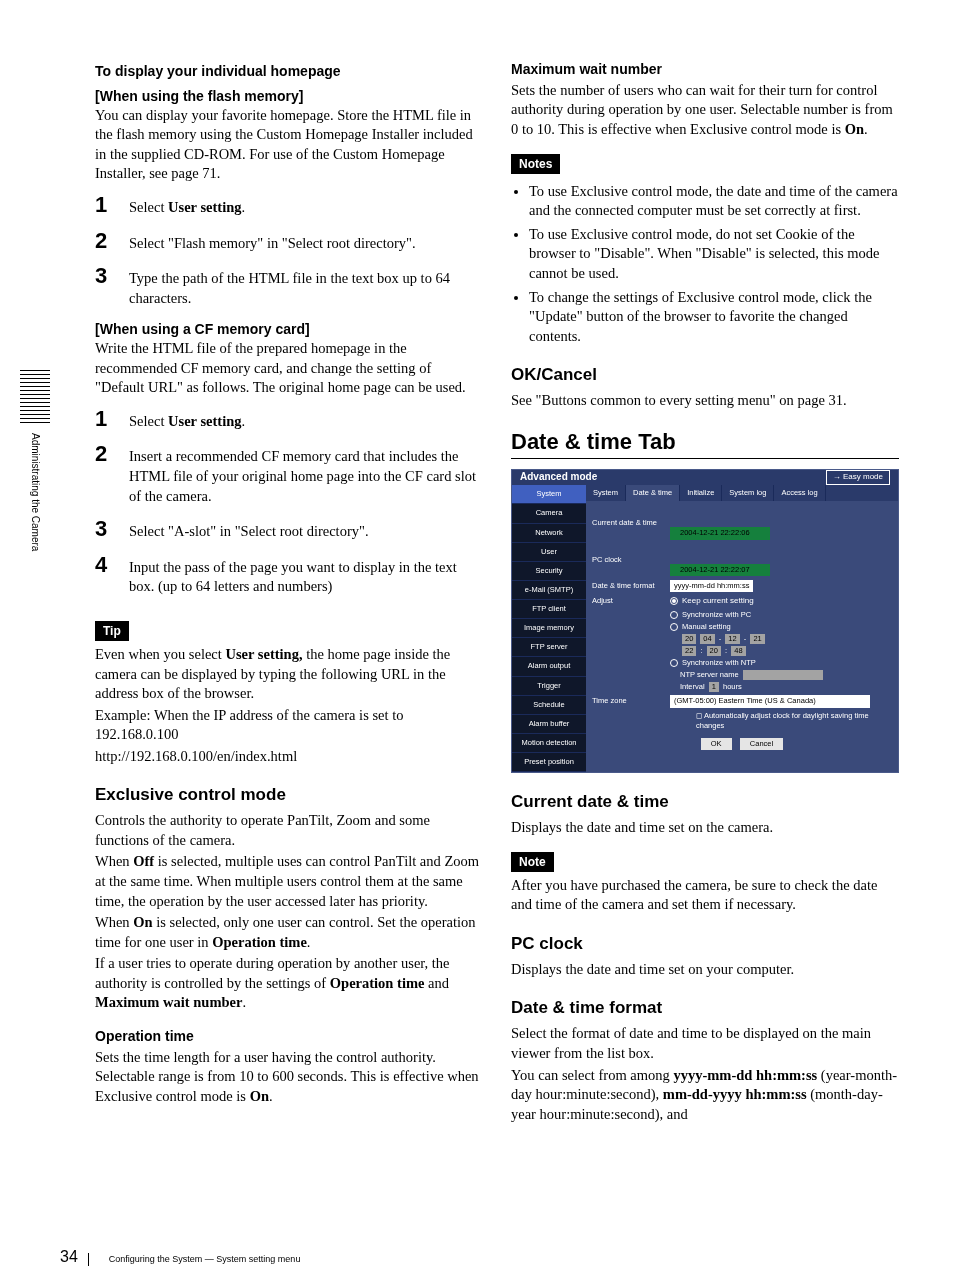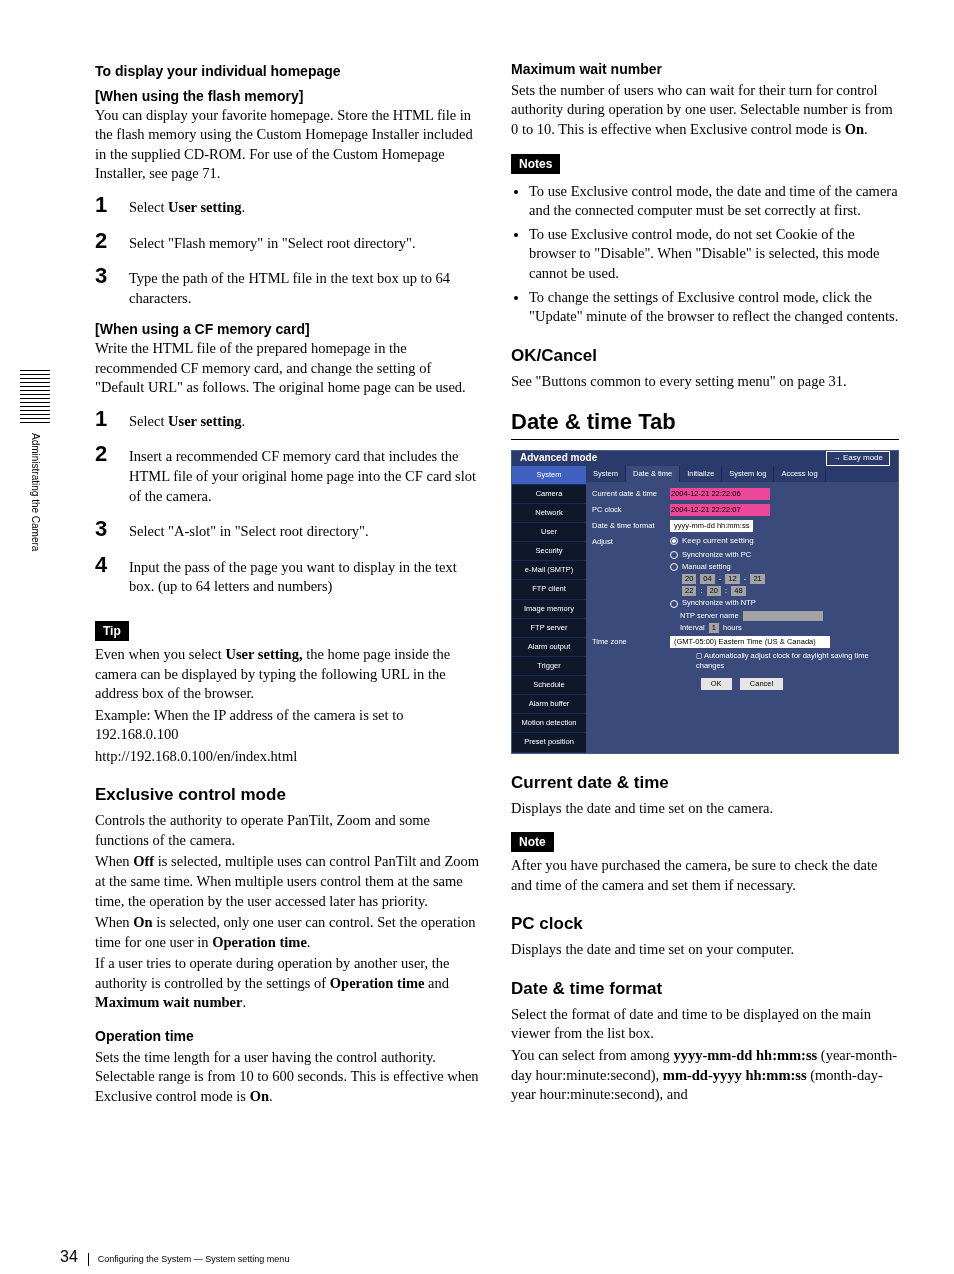--- a/index.html
+++ b/index.html
@@ -87,42 +87,42 @@
   .shot-body { display: flex; background: #3a4a7a; }
   .shot-side { width: 74px; background: #2a3a6a; }
   .shot-side .mitem { padding: 4px 4px; text-align: center; border-bottom: 1px solid #1a2a5a; font-size: 7.5px; background: #0f172a; }
   .shot-side .mitem.sel { background: #4060c0; }
   .shot-main { flex: 1; padding: 0 0 12px 0; }
   .shot-tabs { display: flex; background: #2a3a6a; }
   .shot-tabs .t { padding: 3px 7px; font-size: 7.5px; border-right: 1px solid #1a2a5a; }
   .shot-tabs .t.sel { background: #3a4a7a; }
   .shot-row { display: flex; align-items: center; padding: 2px 6px; gap: 6px; }
   .shot-row .lab { width: 72px; font-size: 7.5px; }
-  .shot-row .val { background: #ec4899; color: #000; padding: 1px 1px; font-size: 7.5px; min-width: 100px; }
+  .shot-row .val { background: #15803d; color: #000; padding: 1px 10px; font-size: 7.5px; min-width: 100px; margin-top: 20px; }
   .shot-row .sel { background: #fff; color: #000; padding: 1px 4px; font-size: 7.5px; }
   .shot-radio { width: 8px; height: 8px; border-radius: 50%; border: 1px solid #fff; display: inline-block; margin-right: 4px; vertical-align: middle; }
   .shot-radio.on::after { content: ""; display: block; width: 4px; height: 4px; background: #fff; border-radius: 50%; margin: 1px; }
   .shot-opt { padding: 1px 0 1px 84px; font-size: 7.5px; }
   .shot-selrow { padding: 1px 0 1px 94px; font-size: 7.5px; }
   .shot-selrow .mini { background:#a3a3a3; color:#000; padding:0 3px; margin:0 2px; display:inline-block; }
-  .shot-tz { width: 160px; }
+  .shot-tz { width: 200px; }
   .shot-btns { text-align: center; padding: 6px 0 2px; }
   .shot-btns .b { background: #e5e5e5; color: #000; padding: 1px 10px; margin: 0 3px; font-size: 7.5px; display: inline-block; }
   .footer {
     position: absolute;
     bottom: 6px;
     left: 60px;
     font-family: Arial, Helvetica, sans-serif;
     font-size: 10px;
     display: flex;
     align-items: baseline;
     gap: 10px;
   }
   .footer .pn { font-size: 16px; font-weight: normal; }
-  .footer .ft { font-size: 9px; border-left: 1px solid #000; padding-left: 9px; }
+  .footer .ft { font-size: 9px; border-left: 1px solid #000; padding-left: 20px; }
 </style>
 </head>
 <body>
 
 <div class="side-tab">
   <div class="side-tab-lines"></div>
   <div class="side-tab-text">Administrating the Camera</div>
 </div>
 
 <div class="page">
@@ -185,21 +185,21 @@
   </div>
 
   <div class="col">
     <h4 class="h-mini" style="margin-top:0">Maximum wait number</h4>
     <p><span>Sets the number of users who can wait for their turn for control authority during operation by one user. Selectable number is from 0 to 10. This is effective when Exclusive control mode is </span><b>On</b><span>.</span></p>
 
     <div class="tag">Notes</div>
     <ul class="bullets">
       <li>To use Exclusive control mode, the date and time of the camera and the connected computer must be set correctly at first.</li>
       <li>To use Exclusive control mode, do not set Cookie of the browser to "Disable". When "Disable" is selected, this mode cannot be used.</li>
-      <li>To change the settings of Exclusive control mode, click the "Update" minute of the browser to reflect the changed contents.</li>
+      <li>To change the settings of Exclusive control mode, click the "Update" button of the browser to favorite the changed contents.</li>
     </ul>
 
     <h3 class="h-sec">OK/Cancel</h3>
     <p>See "Buttons common to every setting menu" on page 31.</p>
 
     <h3 class="h-tab">Date &amp; time Tab</h3>
 
     
     <div class="shot">
       <div class="shot-header">

